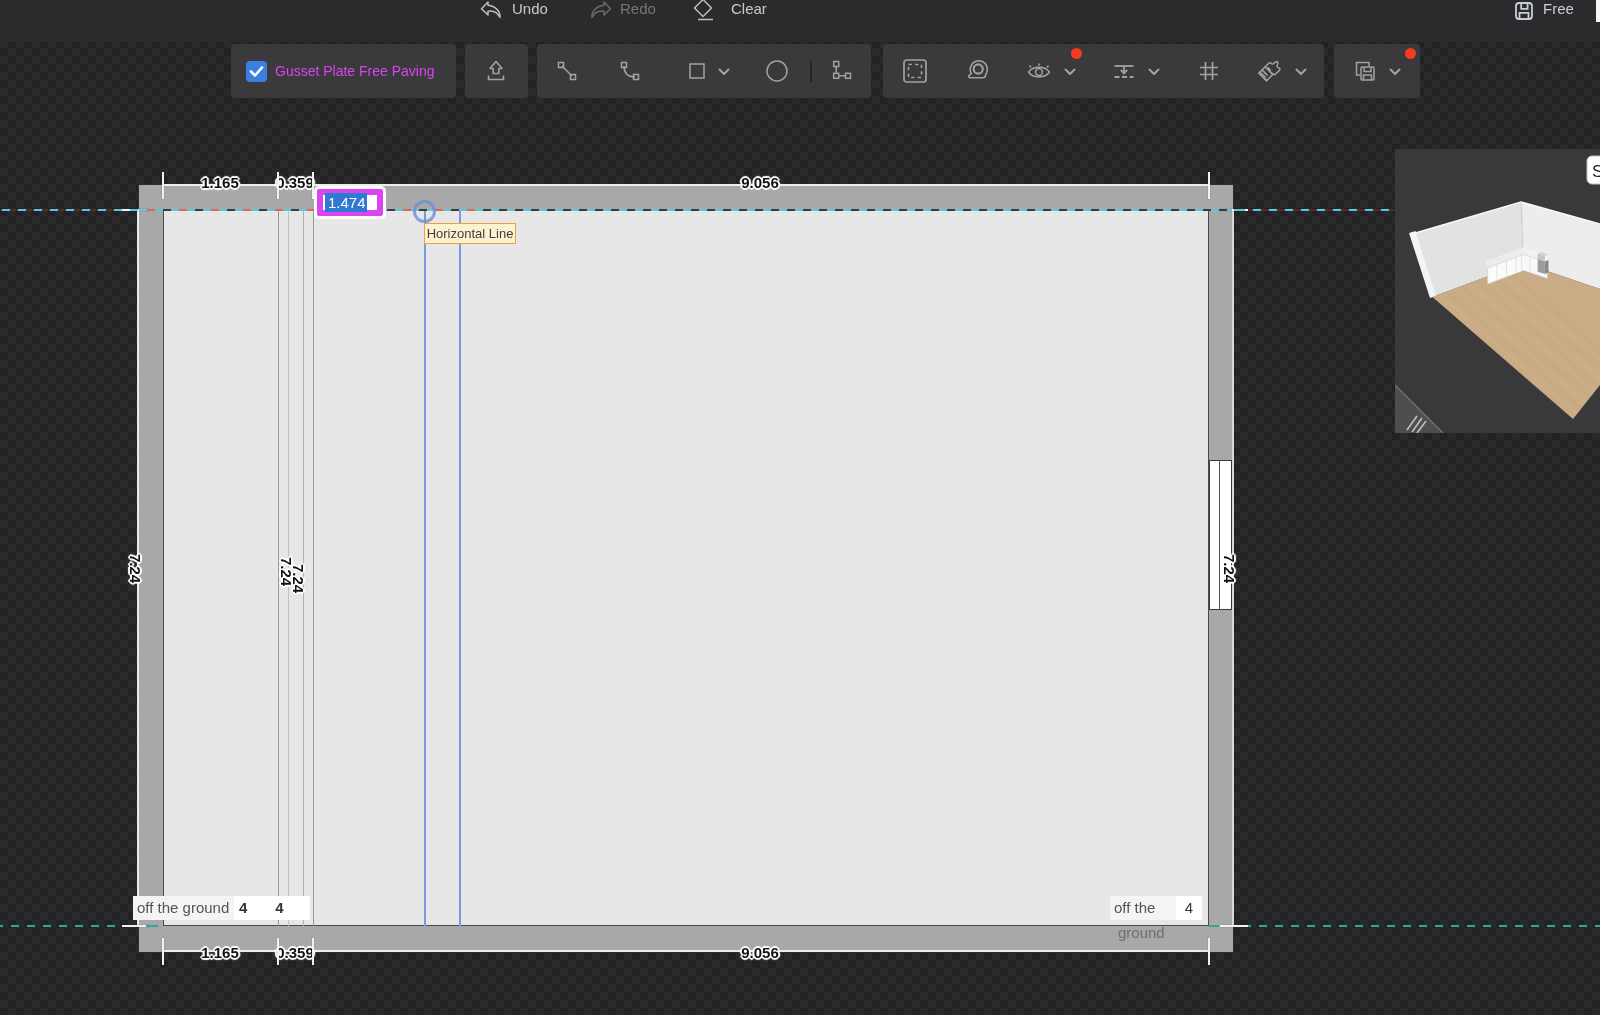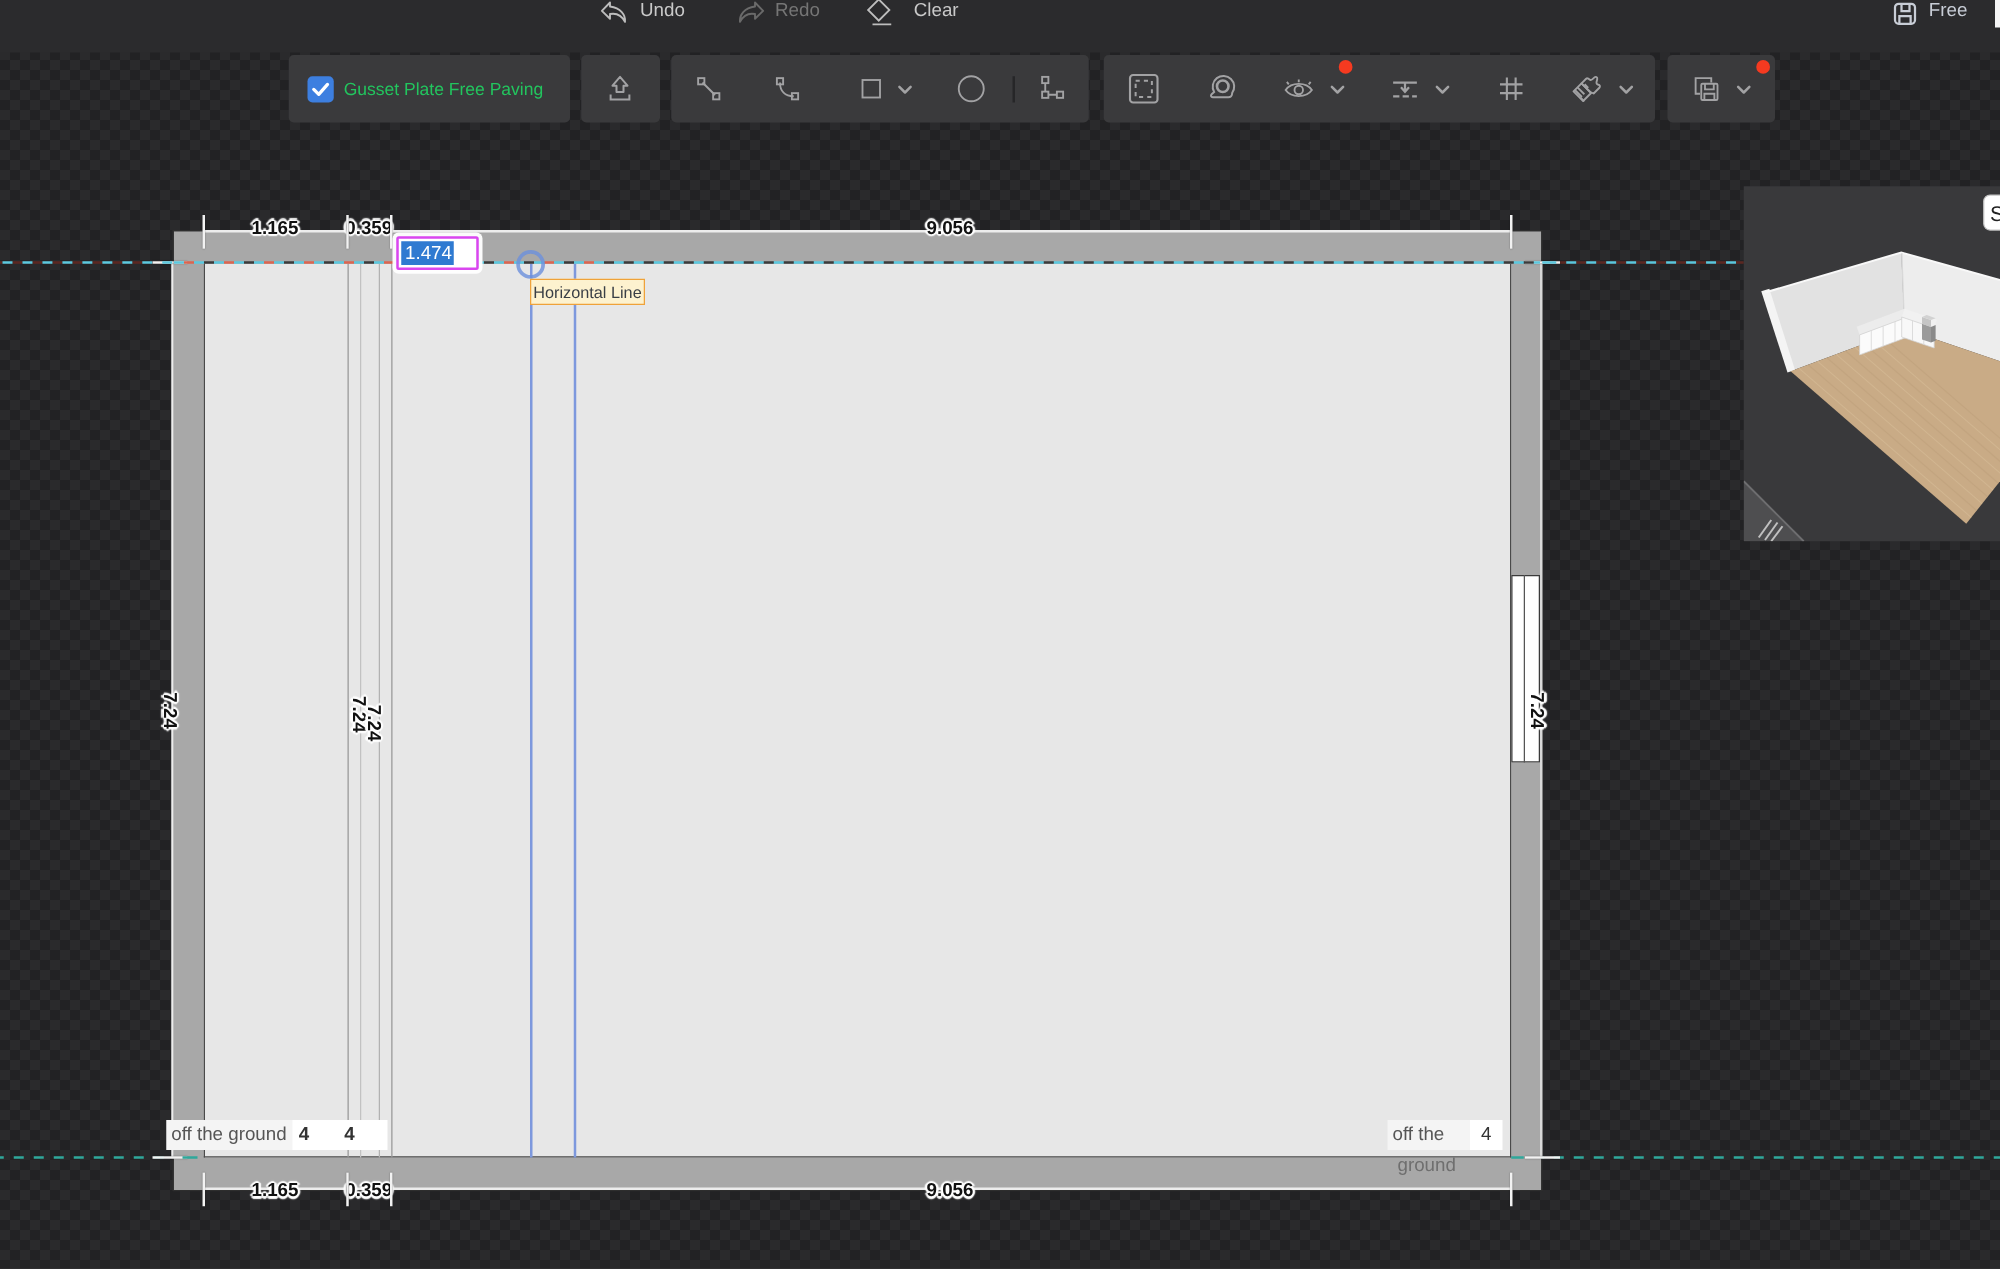--- a/index.html
+++ b/index.html
@@ -15,42 +15,42 @@
   
   #topbar { left:0; top:0; width:1600px; height:42px; background:#2b2b2d; }
   .tbtn { position:absolute; top:0; height:23px; display:flex; align-items:flex-start; gap:8px;
           color:#c9c9c9; font-size:15px; }
   .tbtn svg { display:block; }
   
   .group { position:absolute; top:44px; height:54px; background:#3a3a3c; border-radius:4px;
            display:flex; align-items:center; }
   .ticon { position:absolute; top:50%; transform:translate(-50%,-50%); }
   .reddot { position:absolute; width:11px; height:11px; border-radius:50%; background:#f53a20; }
-  #cklabel { color:#22c55e; font-size:14px; position:absolute; left:275px; top:63px; }
+  #cklabel { color:#d946ef; font-size:14px; position:absolute; left:275px; top:63px; }
   #ckbox { position:absolute; left:246px; top:61px; width:21px; height:21px; border-radius:4px;
            background:#3d7fe0; }
   
   #wall   { left:139px; top:185px; width:1094px; height:767px; background:#a8a8a8; outline:1px solid #2e2e2e; }
   #inner  { left:163px; top:211px; width:1046px; height:715px; background:#e7e7e7; border:1px solid #4a4a4a; border-top:none;}
   .vline  { top:211px; height:715px; width:1px; }
   .blueline { top:211px; height:715px; width:2px; background:#7d98dd; }
   .tick   { background:#f2f2f2; box-shadow:0 0 1px rgba(0,0,0,.55); z-index:2; }
   .vtick  { width:2px; height:27px; }
   .htick  { height:2px; width:28px; }
   .dim { font-size:15px; font-weight:bold; color:#111;
          text-shadow:-2px 0 1px #fff,2px 0 1px #fff,0 -2px 1px #fff,0 2px 1px #fff,
                      -1px -1px 1px #fff,1px 1px 1px #fff,-1px 1px 1px #fff,1px -1px 1px #fff;
          white-space:nowrap; }
   .vdim { transform:rotate(90deg); transform-origin:center; }
   .dash { height:2px; z-index:3; }
   
   .lab { background:#f4f4f4; color:#555; font-size:15px; height:24px; line-height:24px; padding:0 4px; }
   .valbox { background:#ffffff; color:#333; font-size:15px; height:24px; line-height:24px; }
   
-  #numinput { z-index:5; left:317px; top:189px; width:66px; height:27px; background:#fff; border:2px solid #d946ef;
+  #numinput { z-index:5; left:317px; top:189px; width:66px; height:27px; background:#fff; border:6px solid #d946ef;
               border-radius:2px; box-shadow:0 0 0 3px rgba(255,255,255,.95); display:flex; align-items:center; }
   #numinput span { background:#2f7ad1; color:#fff; font-size:15px; padding:1px 1px 1px 3px; margin-left:2px;}
   #tooltip { z-index:5; left:424px; top:223px; width:92px; height:21px; background:#fdf2cf; border:1px solid #efa23a;
              color:#3a3f46; font-size:13px; text-align:center; line-height:19.5px; white-space:nowrap; overflow:hidden; }
   #marker { z-index:5; left:413px; top:200px; width:23px; height:23px; border:3.5px solid rgba(108,144,220,.8); border-radius:50%; }
   
   #panel { z-index:6; left:1395px; top:149px; width:205px; height:284px; background:#39393b; }
 </style>
 </head>
 <body>

